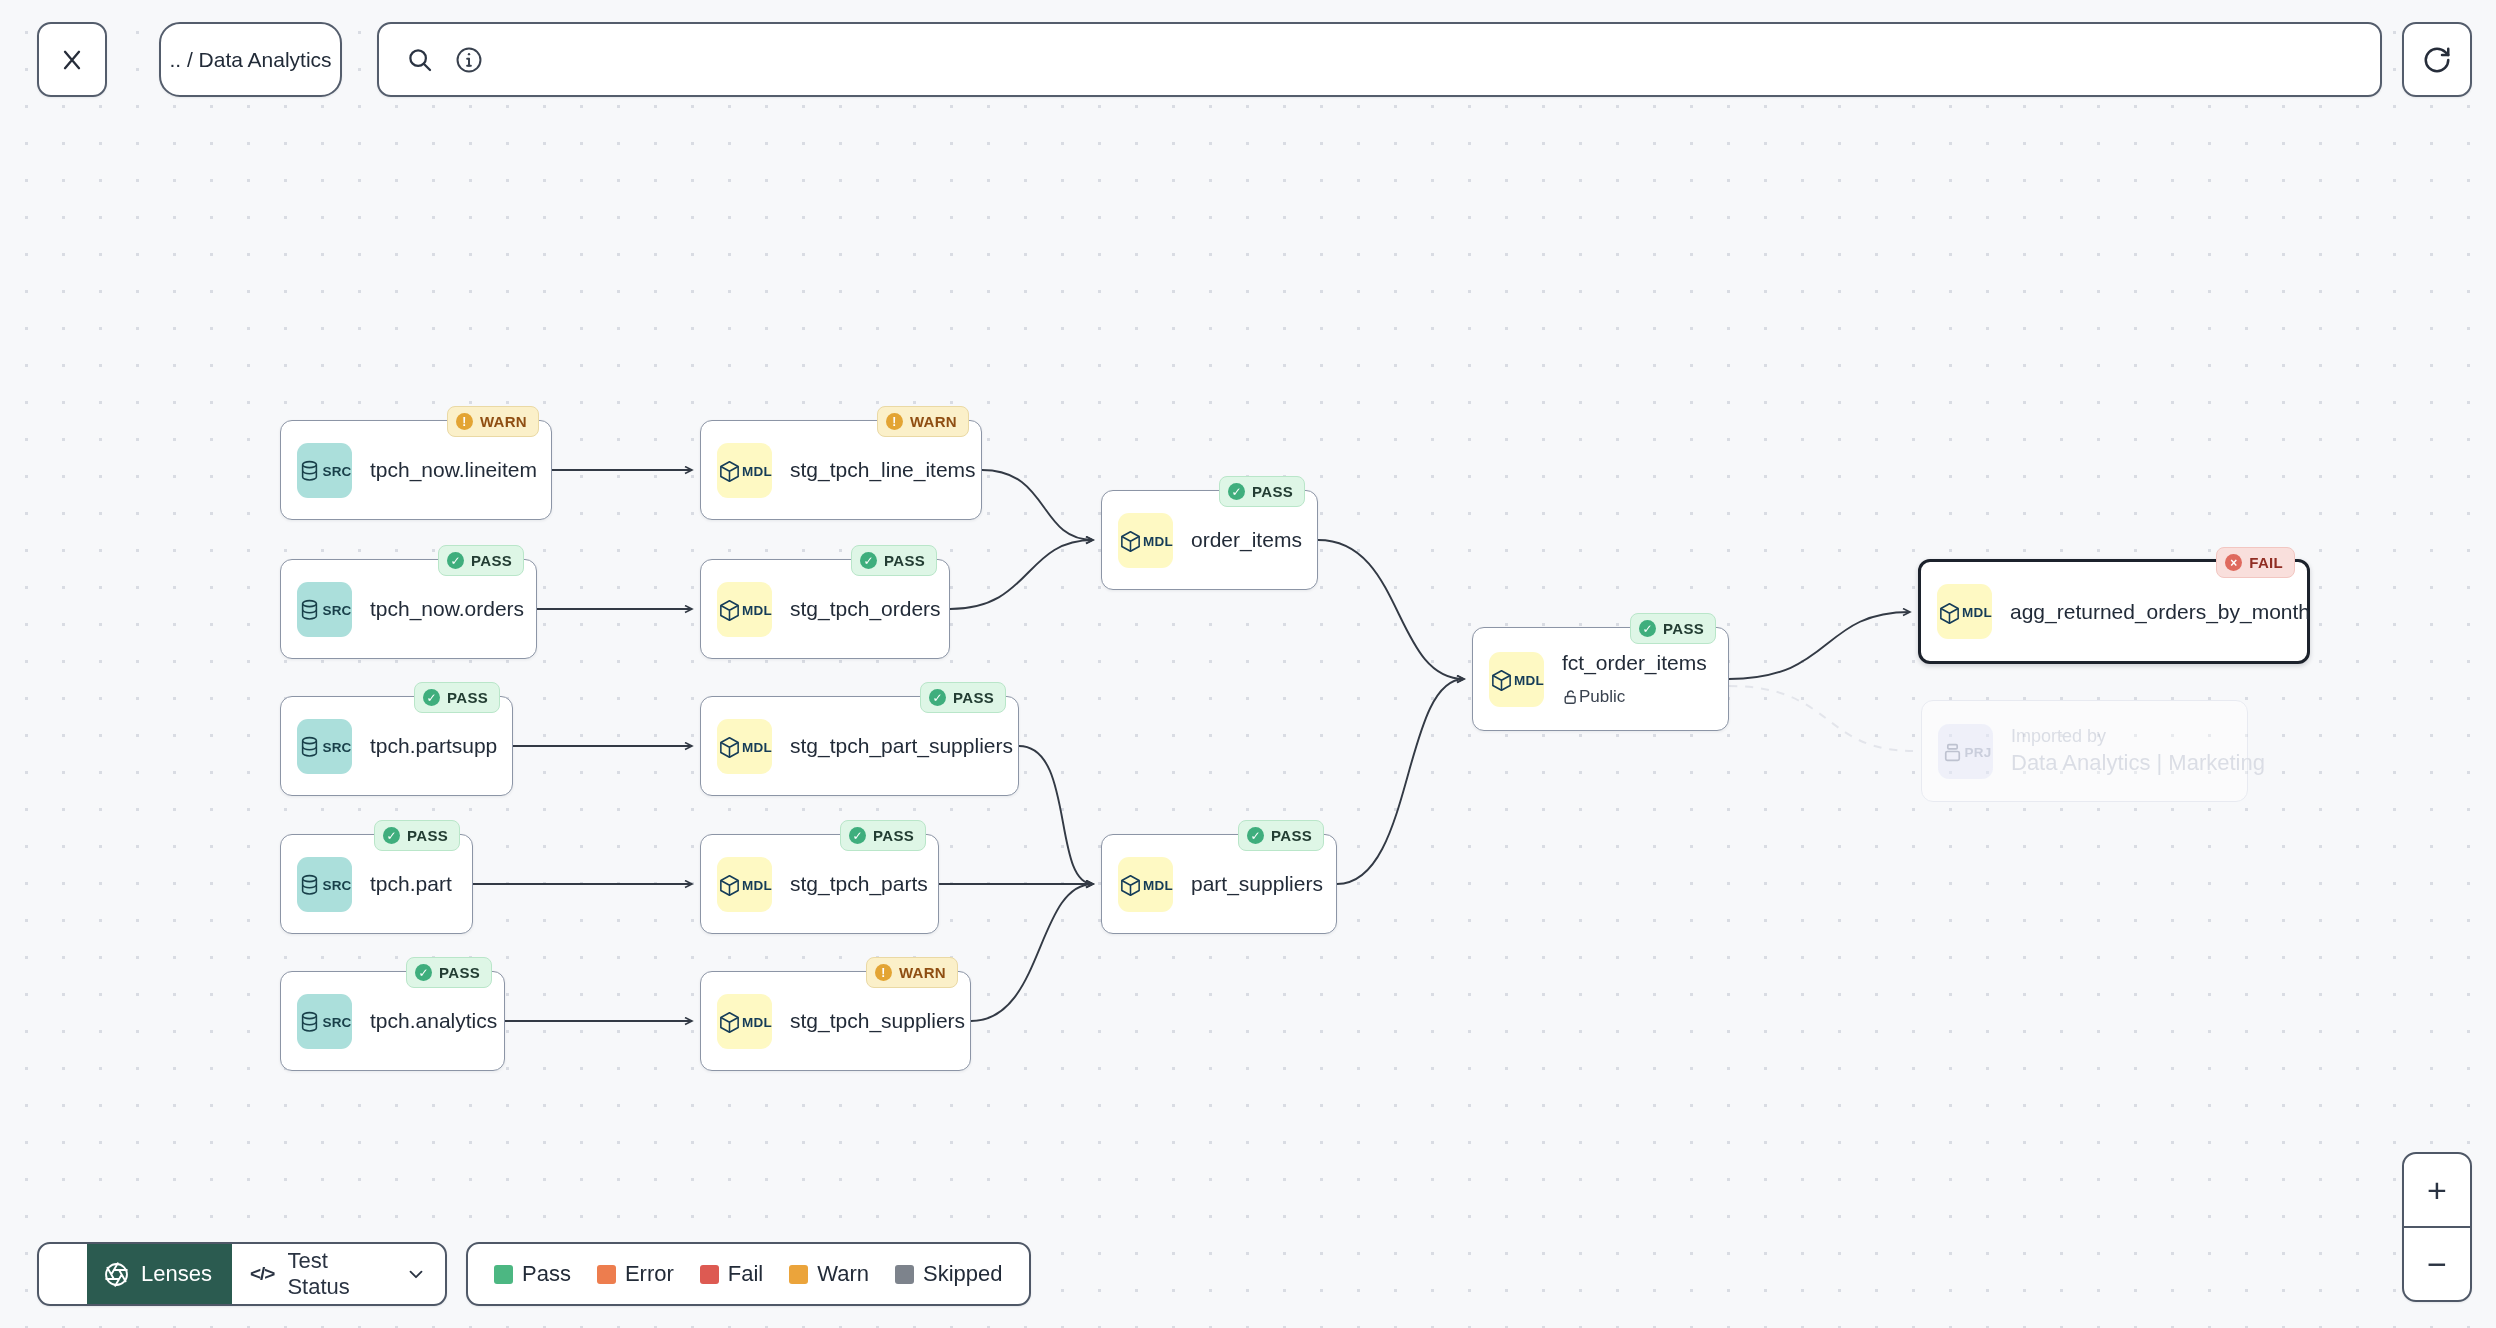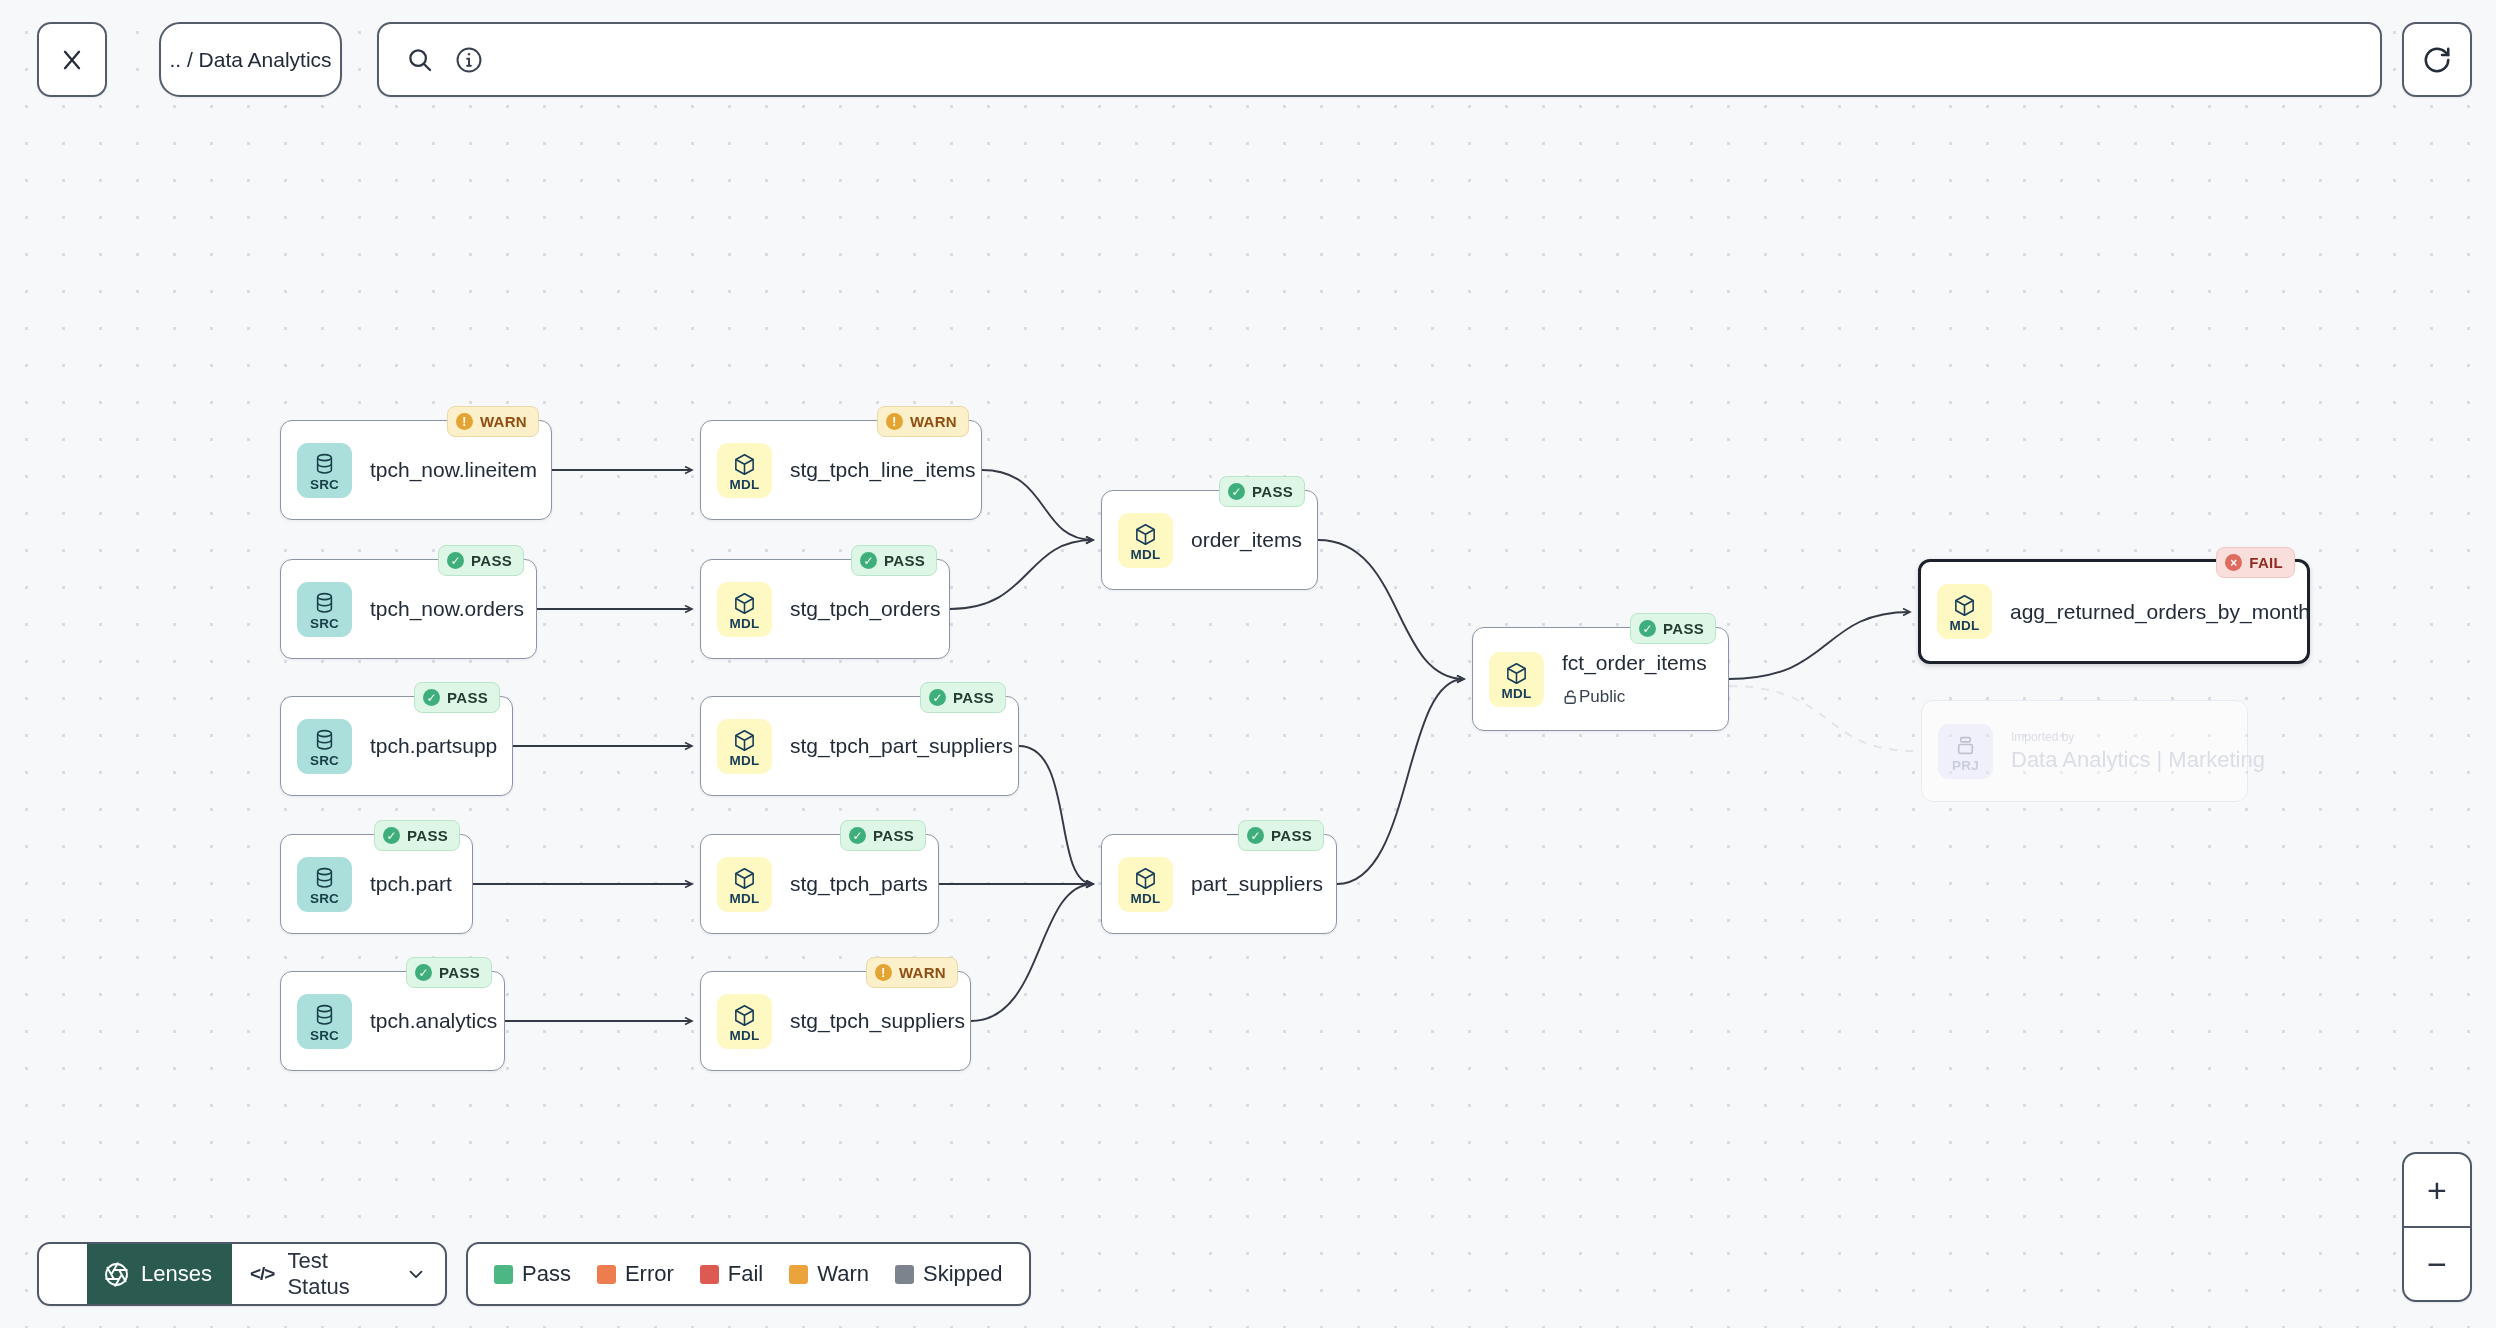--- a/index.html
+++ b/index.html
@@ -39,29 +39,29 @@
   .node {
     position:absolute; background:#FFF; border:1.5px solid #8C95A6;
     border-radius:12px; display:flex; align-items:center; gap:18px;
     padding:0 20px 0 16px; box-shadow:0 1px 3px rgba(16,24,40,.07);
     cursor:pointer;
   }
   .node.sel { border:3px solid #1C222C; box-shadow:0 2px 5px rgba(16,24,40,.18); }
   .node.ghost { opacity:.55; border:1.5px solid #DDE0EA; box-shadow:none; background:rgba(255,255,255,.7); }
   .nicon {
     width:55px; height:55px; border-radius:11px; flex:0 0 auto;
-    display:flex; flex-direction:column; align-items:center; justify-content:center;
+    display:flex; flex-direction:row; align-items:center; justify-content:center;
     font-size:13.5px; font-weight:700; letter-spacing:.2px; line-height:1.05; padding-top:4px;
   }
   .nicon.src { background:#ABDFDB; color:#183F49; }
   .nicon.mdl { background:#fef9c3; color:#153C58; }
   .nicon.prj { background:#E9EBF9; color:#A7ADC4;justify-content:center; }
   .nicon svg { margin-bottom:1px; }
   .nlabel { font-size:21px; color:#222B38; white-space:nowrap; }
-  .ghost .g1 { font-size:12px; color:#C4C8D4; margin-bottom:3px; }
+  .ghost .g1 { font-size:18px; color:#C4C8D4; margin-bottom:3px; }
   .ghost .g2 { font-size:22px; color:#C4C8D4; white-space:nowrap; }
   .subrow { display:flex; align-items:center; margin-top:12px; font-size:17px; color:#39424F; }
   .badge {
     position:absolute; top:-15px; right:12px; height:31px;
     border-radius:8px; padding:0 11px 0 8px;
     display:flex; align-items:center; gap:7px;
     font-size:15px; font-weight:700; letter-spacing:.3px;
   }
   .bdot {
     width:17px; height:17px; border-radius:50%; color:#FFF;

